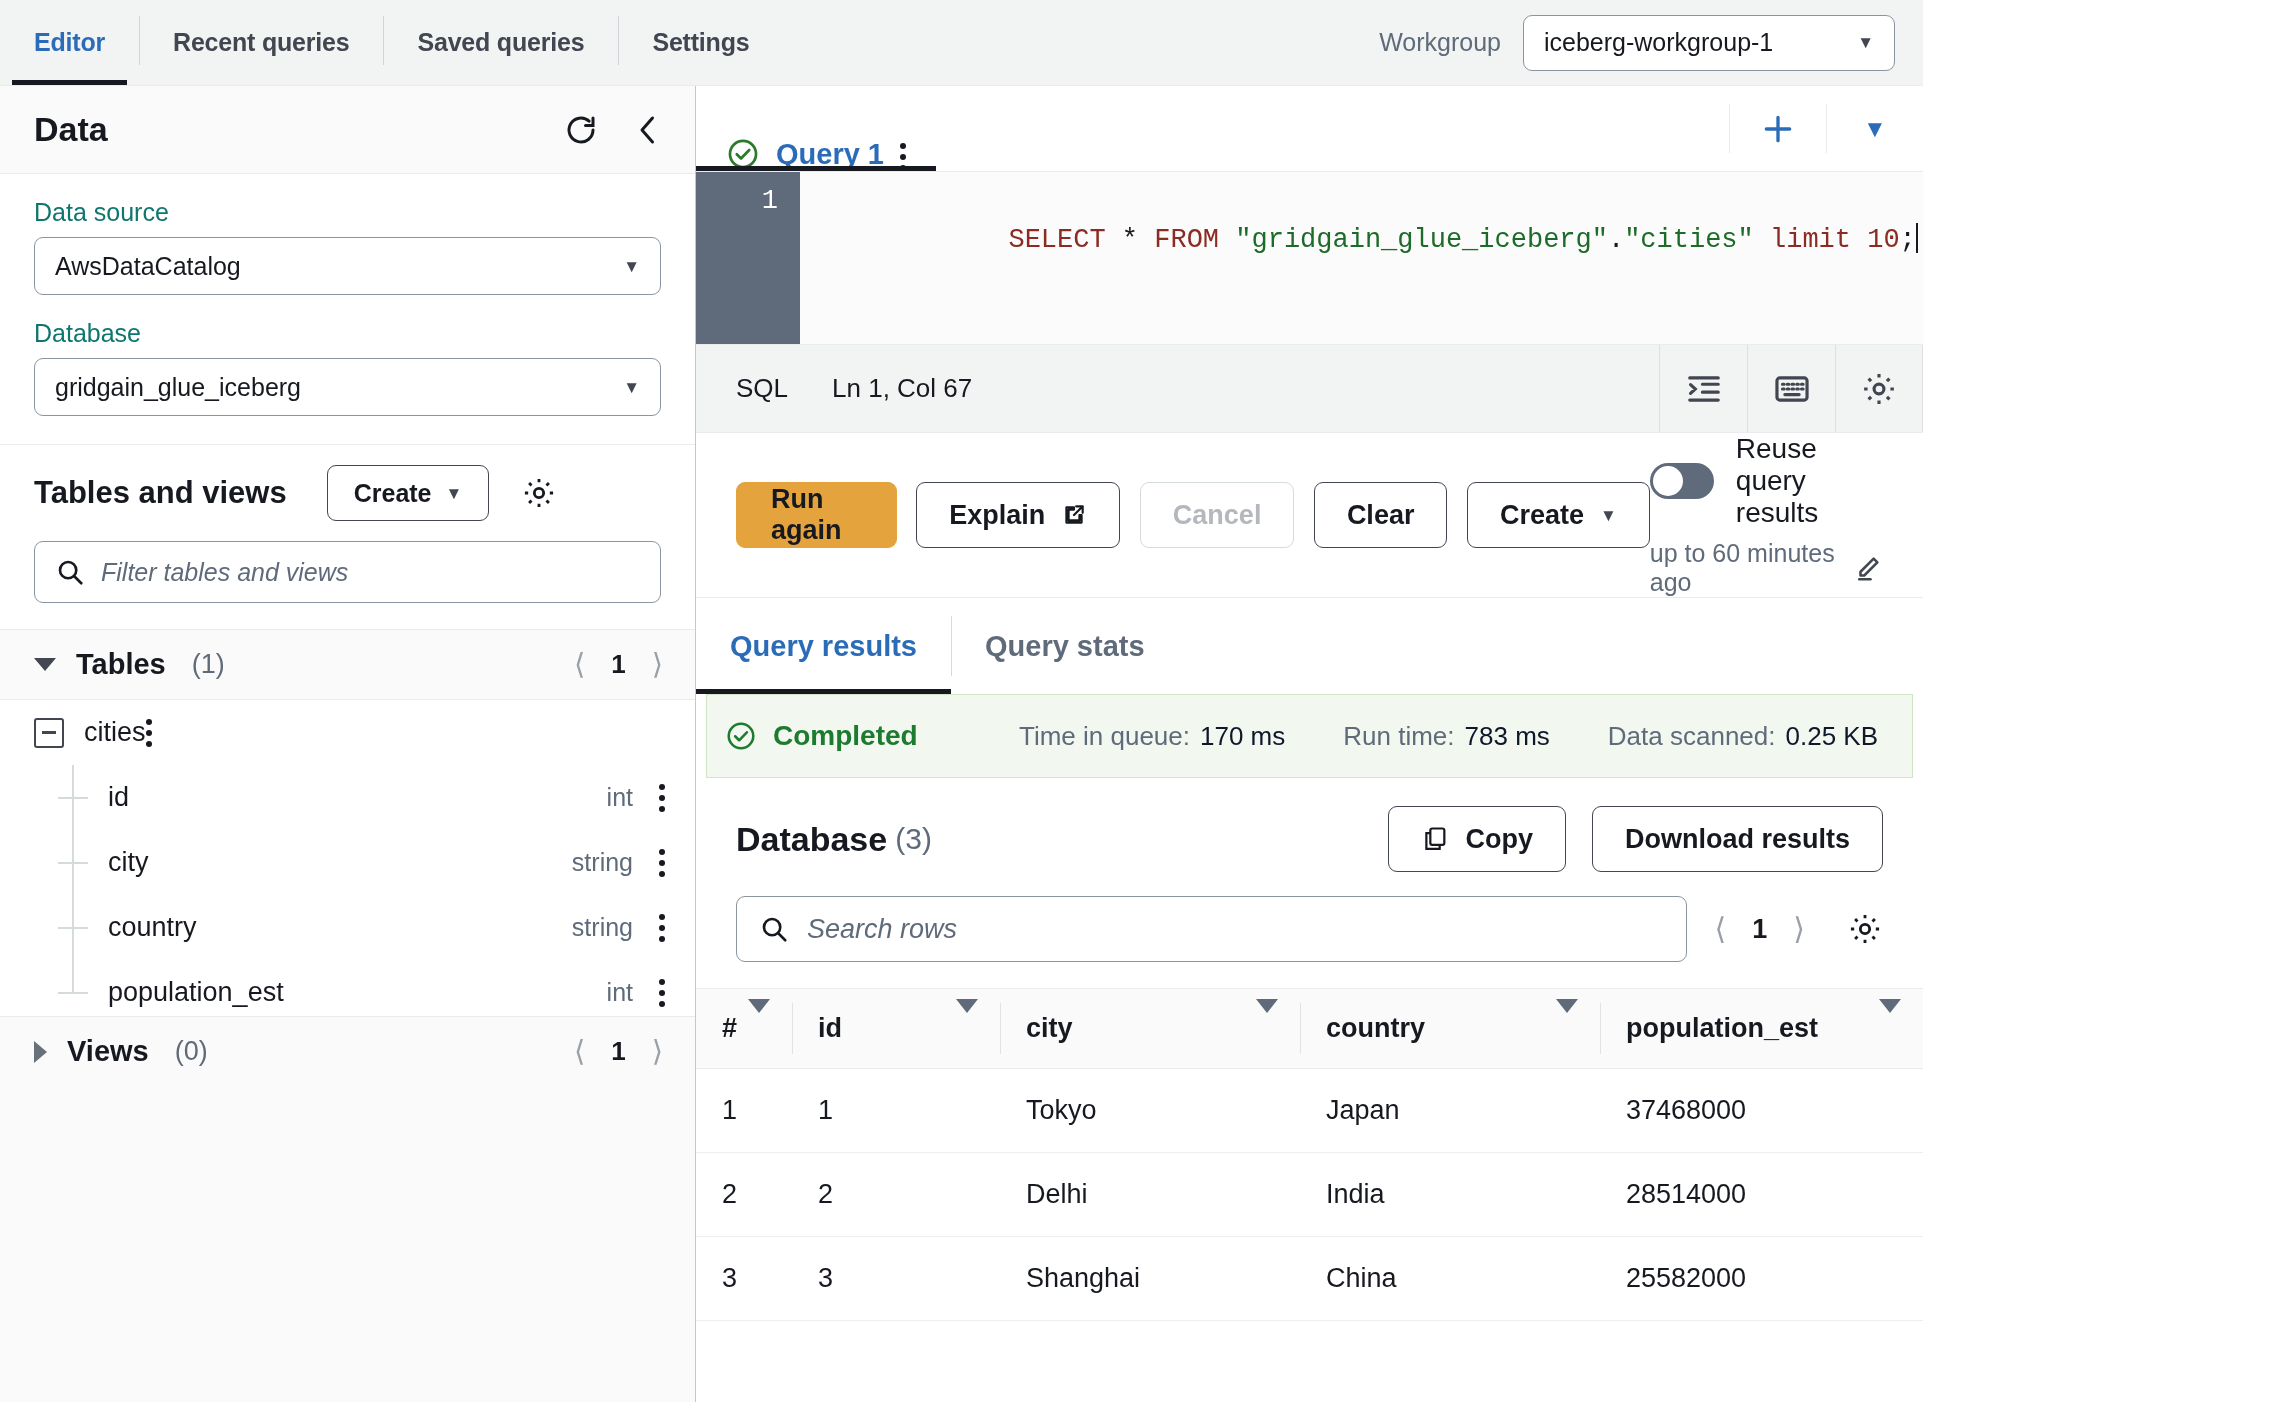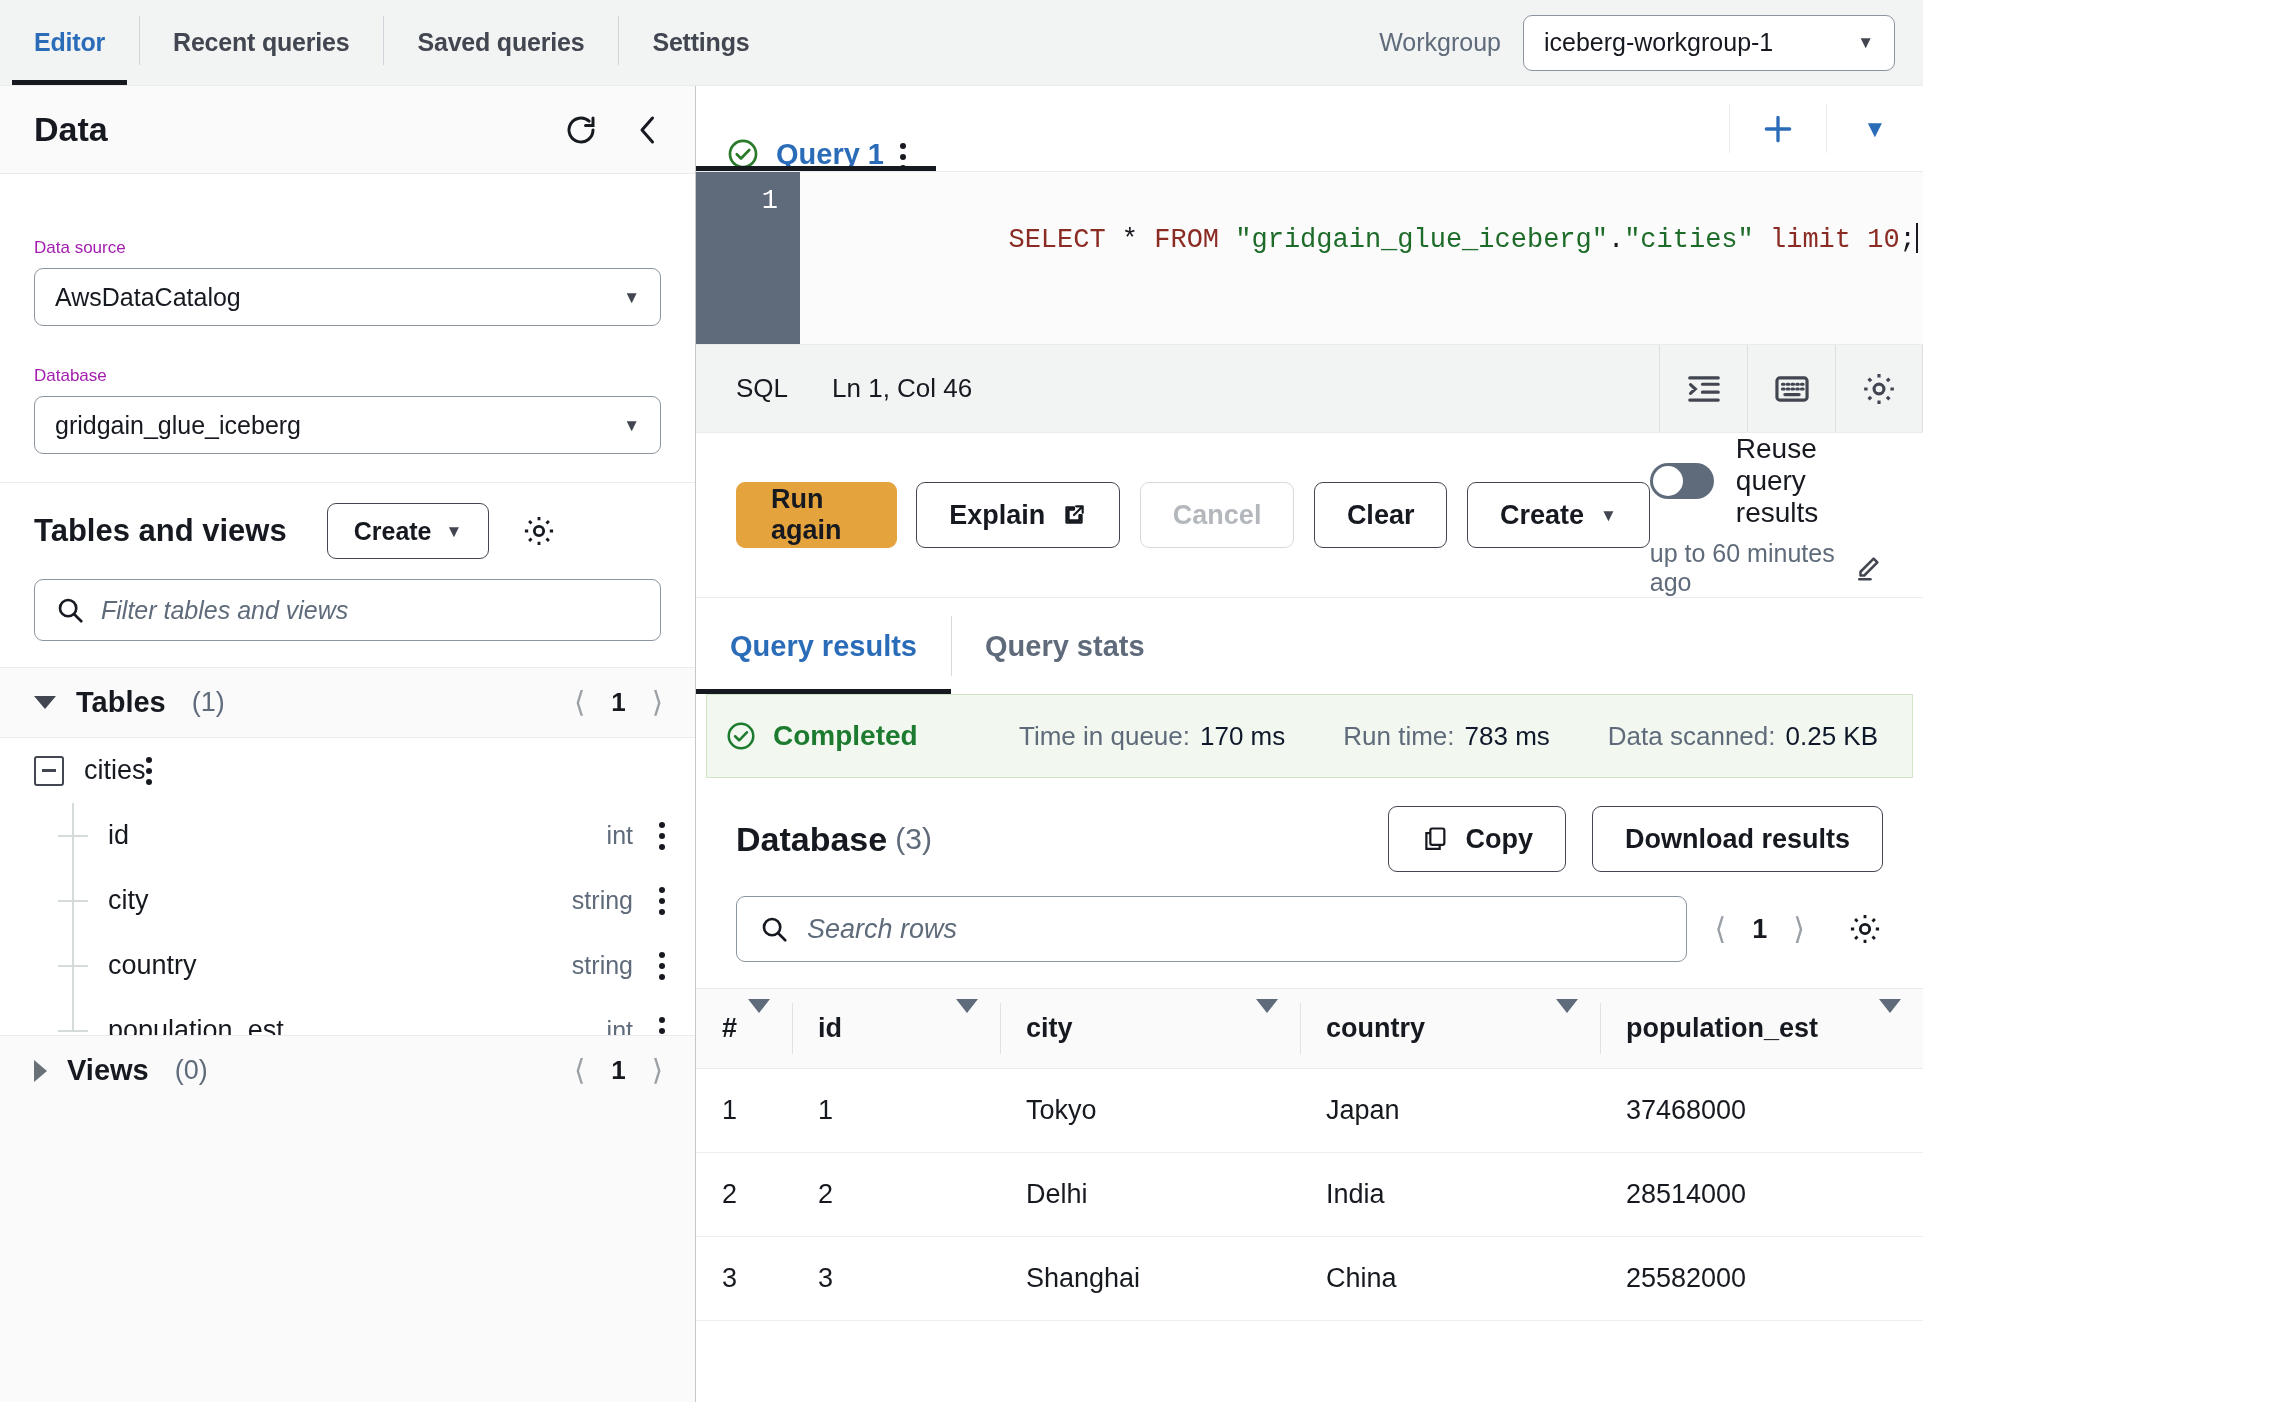--- a/index.html
+++ b/index.html
@@ -59,21 +59,21 @@
   .sb-header {
     height: 88px; min-height: 88px; display: flex; align-items: center;
     padding: 0 32px 0 34px; background: #fafafa;
     border-bottom: 1px solid #e9ebed;
   }
   .sb-title { font-size: 34px; font-weight: 700; color: #16191f; }
   .sb-header-icons { margin-left: auto; display: flex; align-items: center; gap: 34px; }
   .icon-btn { cursor: pointer; display:flex; align-items:center; justify-content:center; }
 
   .sb-selects { padding: 24px 34px 28px 34px; border-bottom: 1px solid #e9ebed; }
-  .field-label { font-size: 17px; color: #a21caf; margin-bottom: 10px; margin-top: 40px; }
+  .field-label { font-size: 25px; color: #0f766e; margin-bottom: 10px; }
   .select-box.full { width: 100%; height: 58px; margin-bottom: 24px; }
   .select-box.full:last-child { margin-bottom: 0; }
 
   .tv-header {
     display: flex; align-items: center; padding: 20px 28px 20px 34px; gap: 18px;
     background:#fff;
   }
   .tv-title { font-size: 31px; font-weight: 700; color: #16191f; }
   .btn {
     background: #ffffff; border: 1px solid #424650; border-radius: 9px;
@@ -485,21 +485,21 @@
             <span class="tok-kw">SELECT</span><span class="tok-plain"> </span><span class="tok-punct">*</span><span class="tok-plain"> </span><span class="tok-kw">FROM</span><span class="tok-plain"> </span><span class="tok-str">"gridgain_glue_iceberg"</span><span class="tok-punct">.</span><span class="tok-str">"cities"</span><span class="tok-plain"> </span><span class="tok-kw">limit</span><span class="tok-plain"> </span><span class="tok-kw">10</span><span class="tok-punct">;</span><span class="caret-bar"></span>
             <span class="resize-grip">
               
             </span>
           </div>
         </div>
       </div>
 
       <div class="statusbar">
         <span class="sb-sql">SQL</span>
-        <span class="sb-pos">Ln 1, Col 46</span>
+        <span class="sb-pos">Ln 1, Col 67</span>
         <div class="sb-tools">
           <div class="sb-tool">
             <svg width="38" height="38" viewBox="0 0 24 24" fill="none" stroke="#424650" stroke-width="2" stroke-linecap="round">
               <path d="M3 5h18M3 19h18M11 9h10M11 14h10M3.5 9.2l3 2.8-3 2.8"></path>
             </svg>
           </div>
           <div class="sb-tool">
             <svg width="38" height="38" viewBox="0 0 24 24" fill="none" stroke="#424650" stroke-width="2">
               <rect x="2.5" y="5" width="19" height="14" rx="1.8"></rect>
               <path d="M6 9h1M9 9h1M12 9h1M15 9h1M18 9h1M6 12h1M9 12h1M12 12h1M15 12h1M18 12h1M7.5 15.5h9" stroke-linecap="round"></path>

